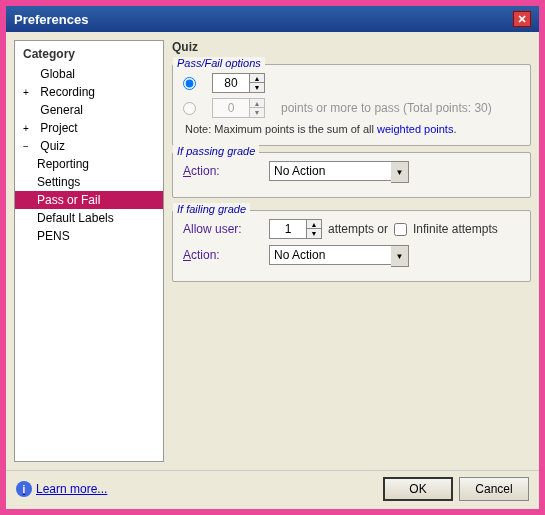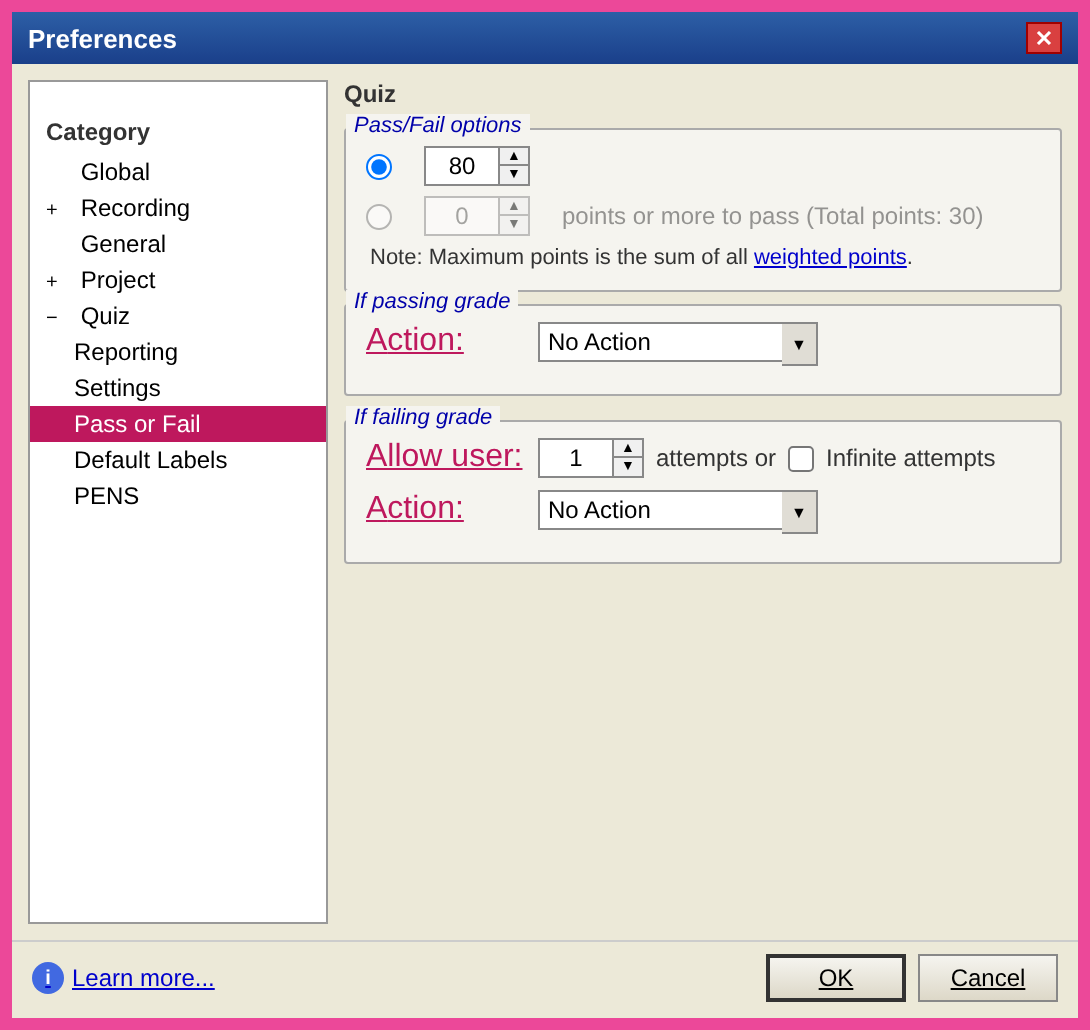--- a/index.html
+++ b/index.html
@@ -58,21 +58,21 @@
       gap: 8px;
       overflow: hidden;
     }
 
     .sidebar {
       width: 150px;
       background: white;
       border: 1px solid #999;
       flex-shrink: 0;
       overflow-y: auto;
-      padding: 16px 0;
+      padding: 4px 0;
     }
 
     .sidebar-header {
       padding: 2px 8px;
       font-weight: bold;
       color: #333;
       margin-bottom: 2px;
     }
 
     .tree-item {
@@ -195,36 +195,34 @@
 
     .note-text {
       font-size: 11px;
       color: #333;
       margin-top: 2px;
       padding-left: 2px;
     }
 
     .note-link {
       color: #0000cc;
-      text-decoration: underline;
     }
 
     .field-row {
       display: flex;
       align-items: center;
       margin-bottom: 6px;
       gap: 6px;
     }
 
     .field-label {
       width: 80px;
-      font-size: 16px;
-      color: #be185d;
+      font-size: 12px;
+      color: #4c1d95;
       flex-shrink: 0;
-      text-decoration: underline;
     }
 
     .dropdown {
       width: 140px;
       height: 20px;
       border: 1px solid #888;
       background: white;
       font-size: 12px;
       padding: 1px 4px;
       cursor: pointer;
@@ -300,21 +298,20 @@
       font-size: 10px;
       font-weight: bold;
       display: flex;
       align-items: center;
       justify-content: center;
     }
 
     .btn-group {
       display: flex;
       gap: 6px;
-      text-decoration: underline;
     }
 
     .btn {
       width: 70px;
       height: 24px;
       background: linear-gradient(to bottom, #f5f4ef, #ddd8c8);
       border: 1px solid #888;
       font-size: 12px;
       cursor: pointer;
       display: flex;

